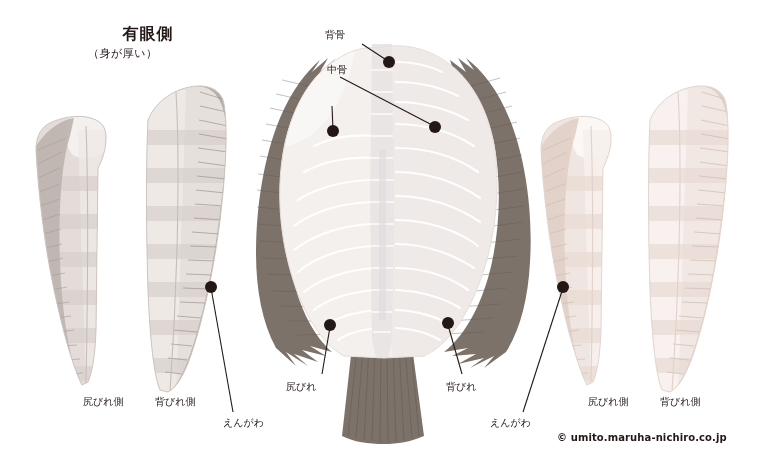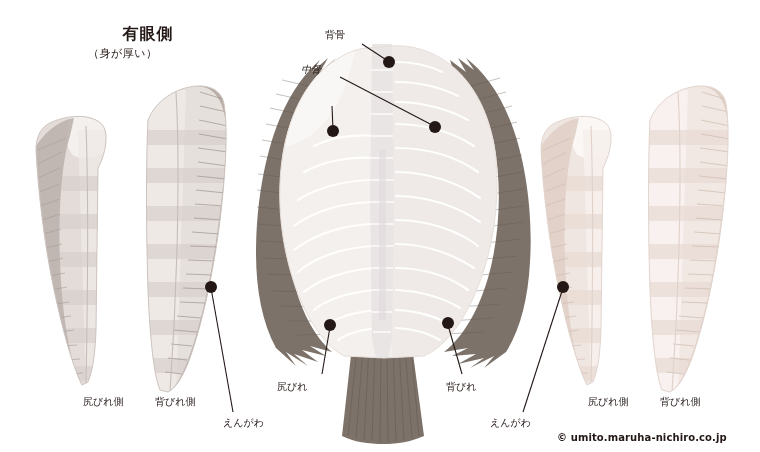--- a/index.html
+++ b/index.html
@@ -407,22 +407,22 @@
       <circle cx="211" cy="287" r="6"></circle>
       <circle cx="563" cy="287" r="6"></circle>
     </g>
   </svg>
 
   <div class="lbl heading" style="left:88px;top:24px;width:120px;">有眼側</div>
   <div class="lbl subheading" style="left:88px;top:47px;width:120px;">（身が厚い）</div>
 
 
   <div class="lbl callout" style="left:325px;top:29px;">背骨</div>
-  <div class="lbl callout" style="left:301px;top:64px;font-style:italic;">中骨</div>
-  <div class="lbl callout" style="left:277px;top:381px;">尻びれ</div>
+  <div class="lbl callout" style="left:327px;top:64px;">中骨</div>
+  <div class="lbl callout" style="left:286px;top:381px;">尻びれ</div>
   <div class="lbl callout" style="left:446px;top:381px;">背びれ</div>
 
   <div class="lbl smalllbl" style="left:83px;top:397px;">尻びれ側</div>
   <div class="lbl smalllbl" style="left:155px;top:397px;">背びれ側</div>
   <div class="lbl smalllbl" style="left:223px;top:418px;">えんがわ</div>
 
   <div class="lbl smalllbl" style="left:588px;top:397px;">尻びれ側</div>
   <div class="lbl smalllbl" style="left:660px;top:397px;">背びれ側</div>
   <div class="lbl smalllbl" style="left:490px;top:418px;">えんがわ</div>
 

